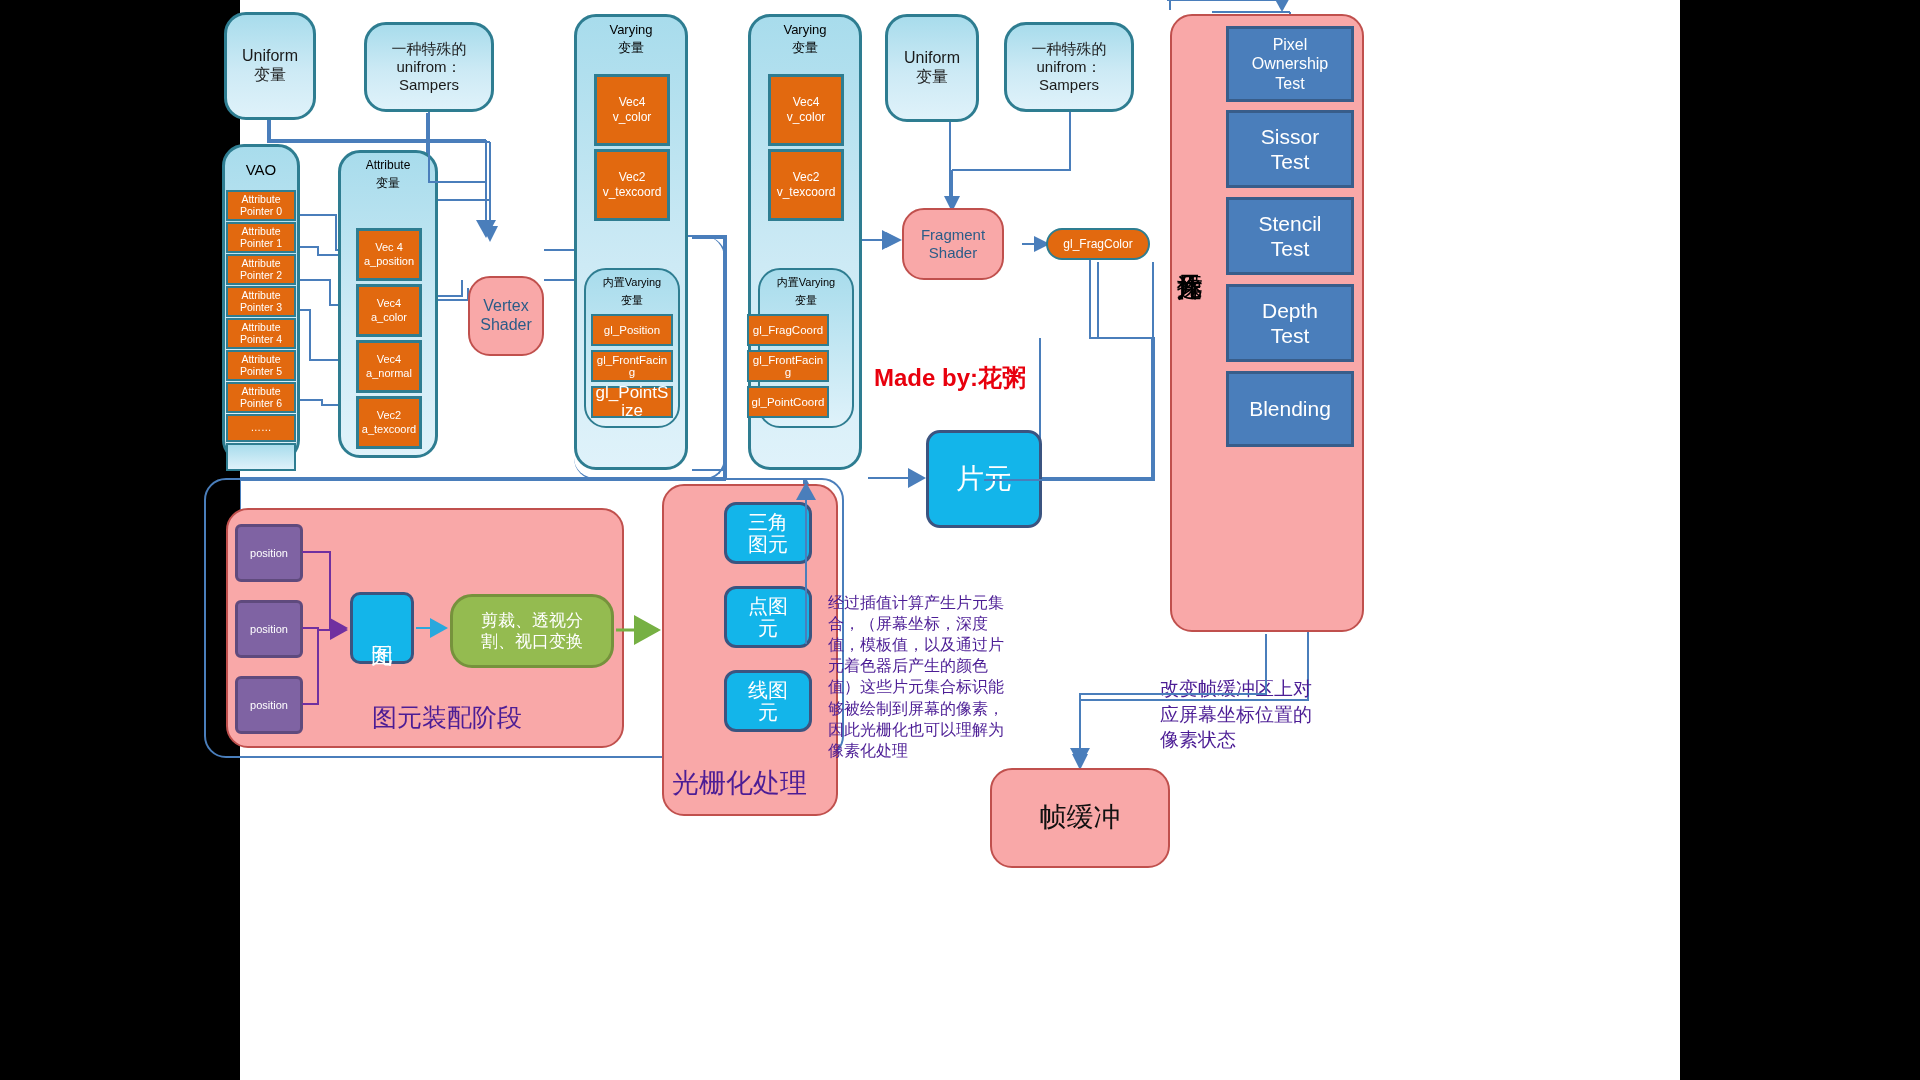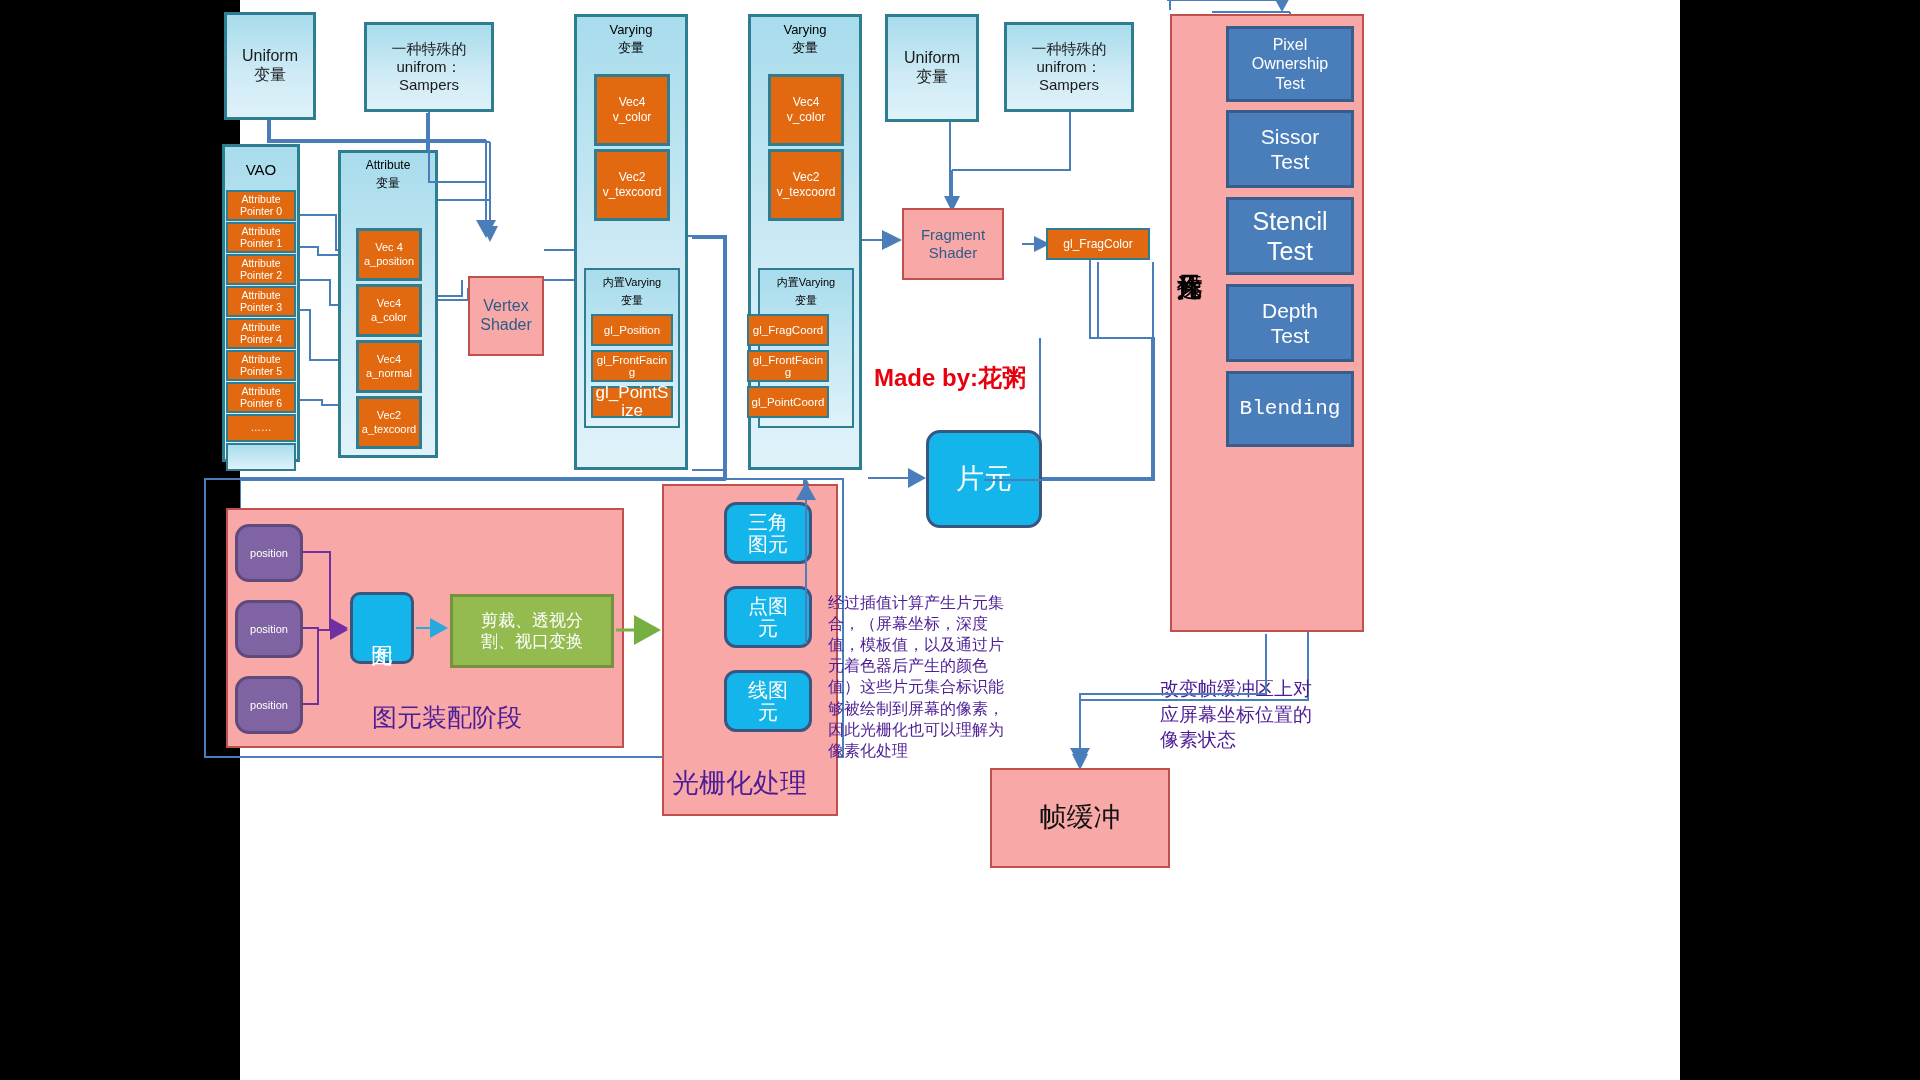--- a/index.html
+++ b/index.html
@@ -1,20 +1,20 @@
 <!DOCTYPE html>
 <html><head>
 <meta charset="utf-8">
 <style>
   html,body{margin:0;padding:0;background:#000;}
   body{width:1920px;height:1080px;overflow:hidden;font-family:"Liberation Sans","DejaVu Sans",sans-serif;}
   #stage{position:relative;width:1920px;height:1080px;background:#000;}
   #canvas{position:absolute;left:240px;top:0;width:1440px;height:1080px;background:#ffffff;}
 
-  .box{position:absolute;box-sizing:border-box;display:flex;align-items:center;justify-content:center;text-align:center;line-height:1.18;}
+  .box{position:absolute;box-sizing:border-box;display:flex;align-items:center;justify-content:center;text-align:center;line-height:1.18;border-radius:22px;}
 
   
   .lblue{
     background:linear-gradient(180deg,#a8dcec 0%,#cdeaf5 55%,#dff2fa 100%);
     border:3px solid #2e7d91;color:#1a1a1a;
   }
   .lblue-thin{background:linear-gradient(180deg,#a8dcec 0%,#dff2fa 100%);border:2px solid #2e7d91;color:#1a1a1a;}
 
   
   .orange{background:#e2690f;border:3px solid #2e7d91;color:#ffffff;}
@@ -24,21 +24,21 @@
   .pink{background:#f9a8a8;border:2px solid #c0504d;color:#111;}
 
   
   .steel{background:#4a7ebb;border:3px solid #385d8a;color:#ffffff;}
 
   
   .cyan{background:#13b5ea;border:3px solid #3b5480;border-radius:12px;color:#ffffff;}
   .cyan-sm{background:#13b5ea;border:3px solid #3b5480;border-radius:10px;color:#ffffff;}
 
   
-  .purple{background:#7f63a3;border:3px solid #5f4a7d;border-radius:14px;color:#ffffff;}
+  .purple{background:#7f63a3;border:3px solid #5f4a7d;border-radius:6px;color:#ffffff;}
 
   
   .green{background:#94bb50;border:3px solid #76923c;color:#ffffff;}
 
   
   .outline{border:2px solid #4a7ebb;background:transparent;}
 
   .txt{position:absolute;color:#4c1d95;line-height:1.26;}
   .redtxt{position:absolute;color:#e8000d;font-weight:bold;}
 
@@ -266,25 +266,25 @@
     <div class="box pink" style="left:930px;top:14px;width:194px;height:618px;display:block;"></div>
     <div style="position:absolute;left:936px;top:240px;width:34px;">
       <span style="font-size:26px;writing-mode:vertical-rl;text-orientation:upright;line-height:1.05;display:inline-block;">逐片元操作</span>
     </div>
     <div id="pf-tests" style="position:absolute;left:986px;top:26px;width:128px;">
         <div class="steel" style="box-sizing:border-box;width:128px;height:76px;display:flex;align-items:center;justify-content:center;text-align:center;font-size:16px;white-space:pre-line;line-height:1.2;margin-bottom:8px;">Pixel
 Ownership
 Test</div>
         <div class="steel" style="box-sizing:border-box;width:128px;height:78px;display:flex;align-items:center;justify-content:center;text-align:center;font-size:21px;white-space:pre-line;line-height:1.2;margin-bottom:9px;">Sissor
 Test</div>
-        <div class="steel" style="box-sizing:border-box;width:128px;height:78px;display:flex;align-items:center;justify-content:center;text-align:center;font-size:25px;white-space:pre-line;line-height:1.2;margin-bottom:9px;">Stencil
+        <div class="steel" style="box-sizing:border-box;width:128px;height:78px;display:flex;align-items:center;justify-content:center;text-align:center;font-size:21px;white-space:pre-line;line-height:1.2;margin-bottom:9px;">Stencil
 Test</div>
         <div class="steel" style="box-sizing:border-box;width:128px;height:78px;display:flex;align-items:center;justify-content:center;text-align:center;font-size:21px;white-space:pre-line;line-height:1.2;margin-bottom:9px;">Depth
 Test</div>
-        <div class="steel" style="box-sizing:border-box;width:128px;height:76px;display:flex;align-items:center;justify-content:center;text-align:center;font-size:21px;white-space:pre-line;line-height:1.2;margin-bottom:9px;font-family:Liberation Mono, monospace;">Blending</div>
+        <div class="steel" style="box-sizing:border-box;width:128px;height:76px;display:flex;align-items:center;justify-content:center;text-align:center;font-size:21px;white-space:pre-line;line-height:1.2;margin-bottom:9px;">Blending</div>
       </div>
 
     <div class="box pink" style="left:-14px;top:508px;width:398px;height:240px;display:block;"></div>
     <div id="pa-positions" style="position:absolute;left:-5px;top:524px;width:68px;">
         <div class="purple" style="box-sizing:border-box;width:68px;height:58px;display:flex;align-items:center;justify-content:center;text-align:center;font-size:11px;margin-bottom:18px;">position</div>
         <div class="purple" style="box-sizing:border-box;width:68px;height:58px;display:flex;align-items:center;justify-content:center;text-align:center;font-size:11px;margin-bottom:18px;">position</div>
         <div class="purple" style="box-sizing:border-box;width:68px;height:58px;display:flex;align-items:center;justify-content:center;text-align:center;font-size:11px;margin-bottom:18px;">position</div>
       </div>
 
     <div class="box cyan-sm" style="left:110px;top:592px;width:64px;height:72px;">

